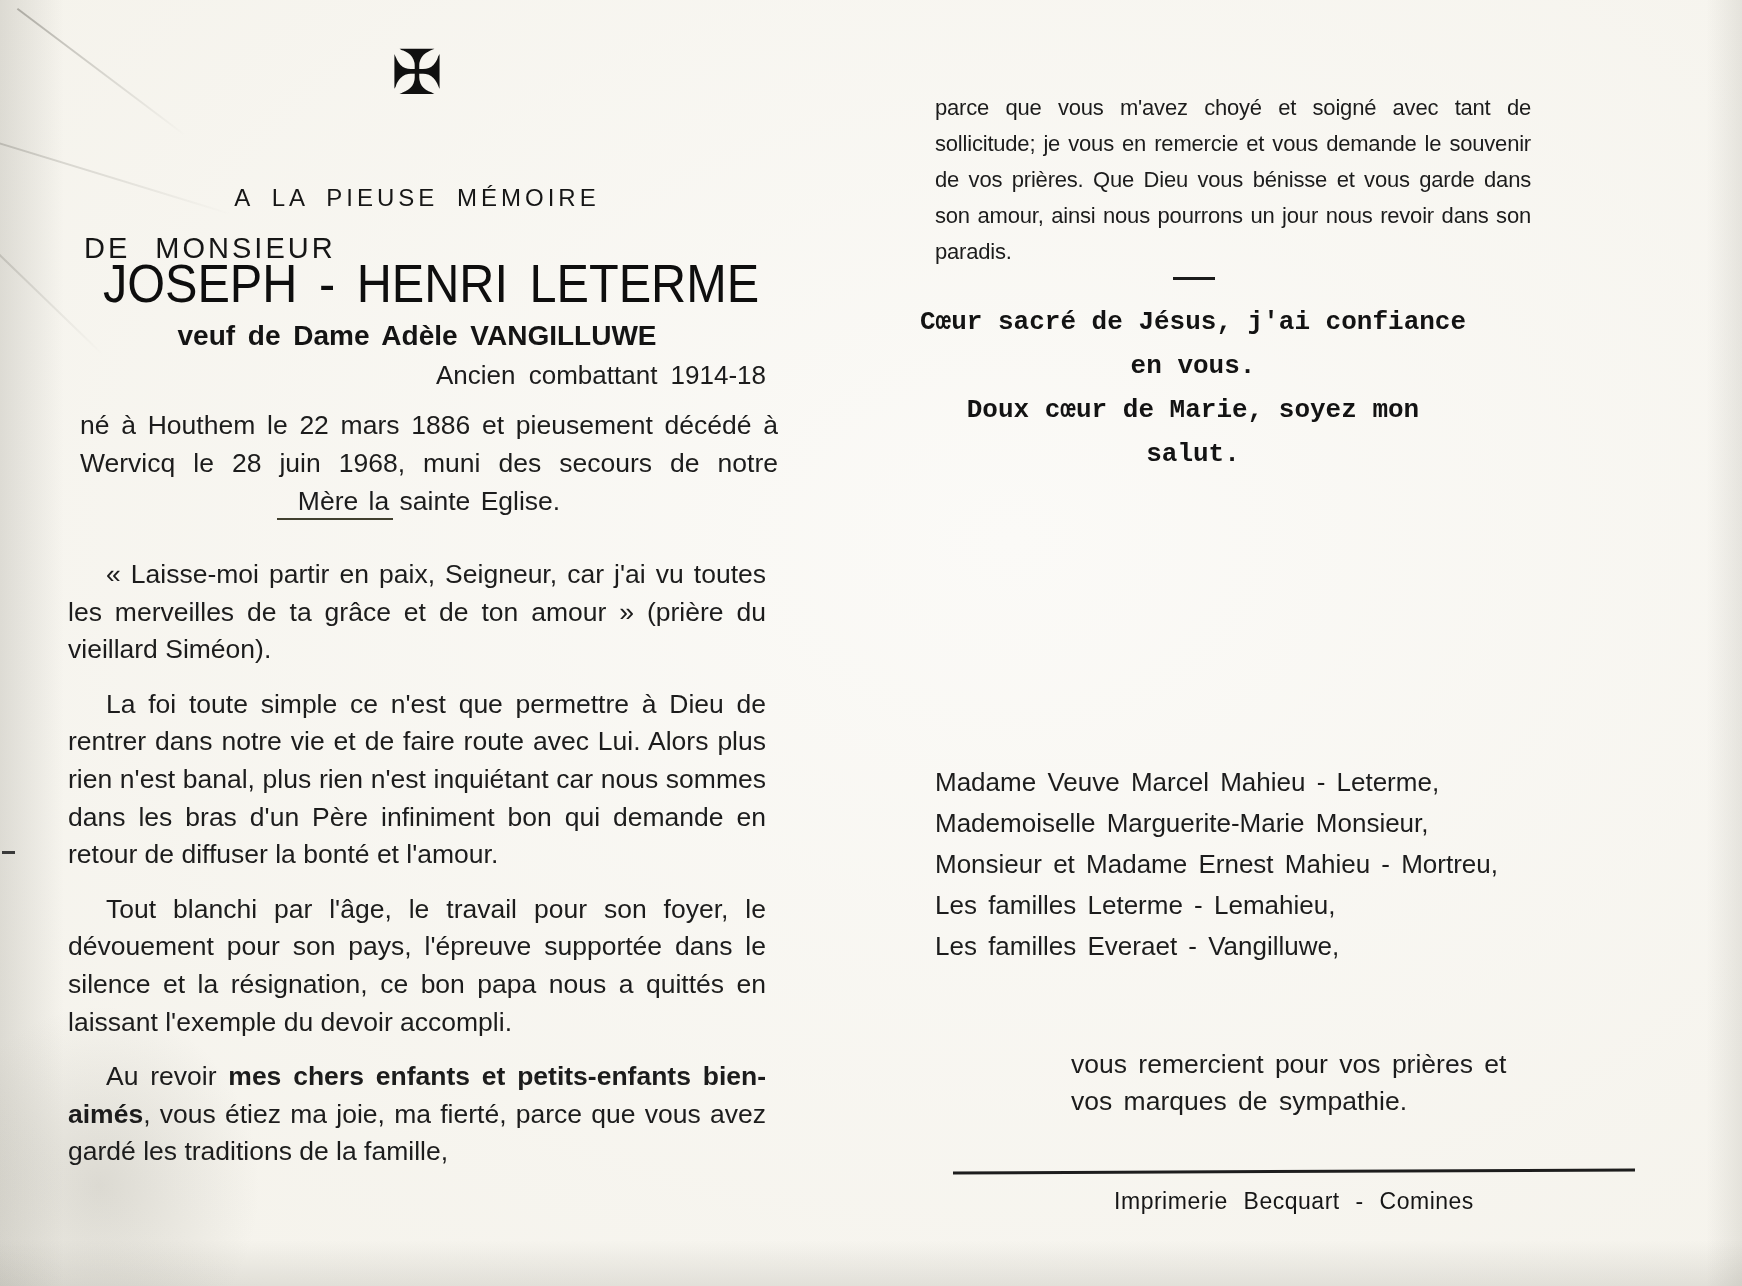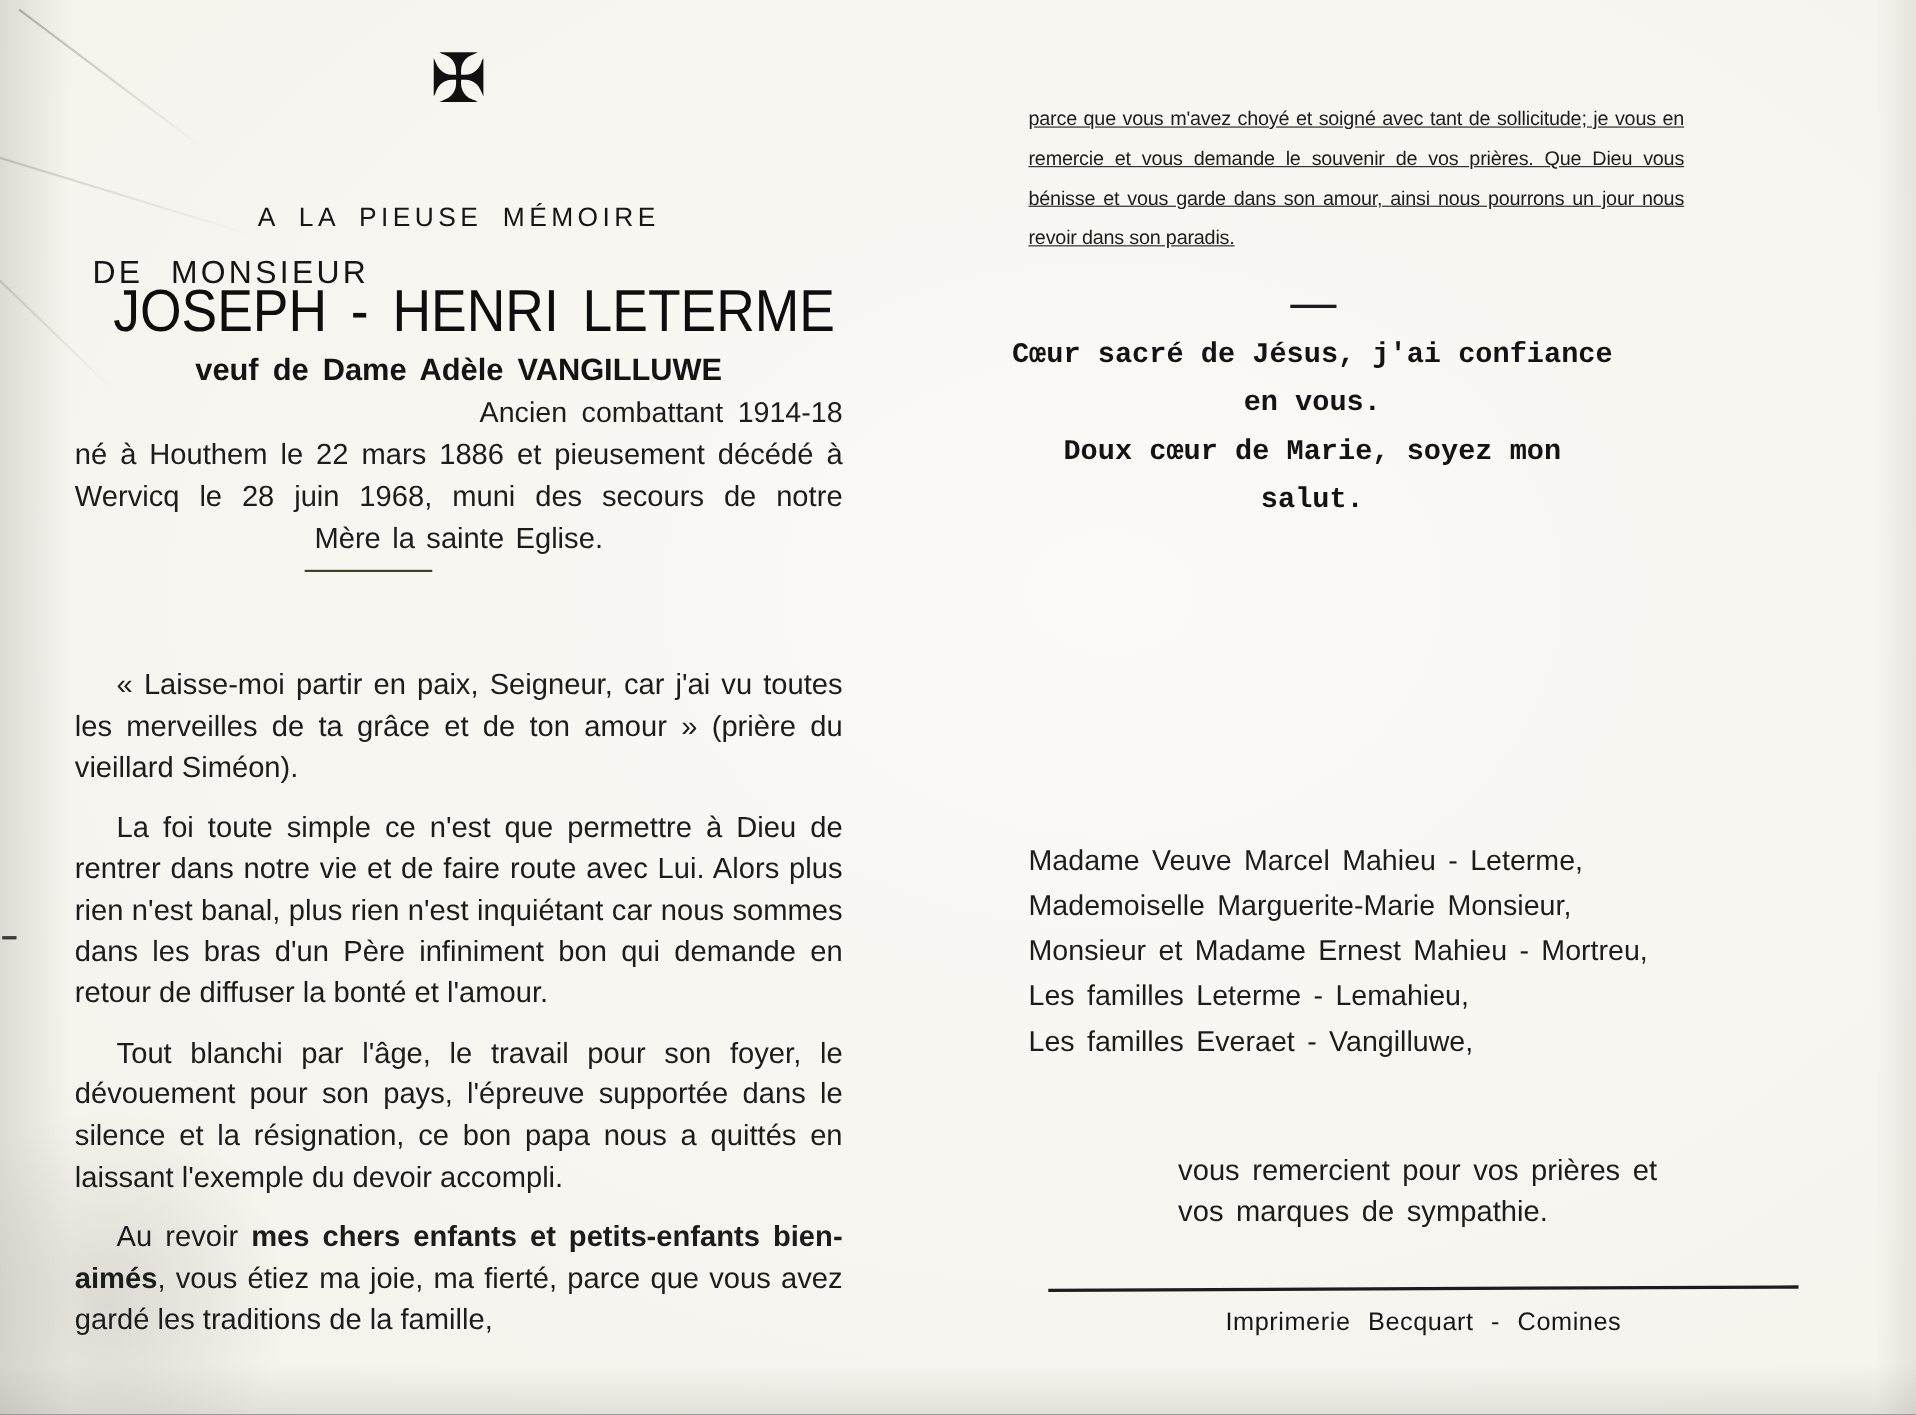--- a/index.html
+++ b/index.html
@@ -39,32 +39,32 @@
               font-size:24px; letter-spacing:4px; word-spacing:8px; color:#161616; }
   .mem2     { top:232px; left:16px; width:100%; text-align:left;
               font-size:29px; letter-spacing:3px; word-spacing:14px; color:#161616; }
   .name     { top:256px; left:0; width:100%; text-align:center; white-space:nowrap;
               font-size:54px; line-height:54px; word-spacing:9px; color:#0e0e0e;
               transform:scaleX(.9); }
   .widower  { top:320px; left:0; width:100%; text-align:center;
               font-size:28px; font-weight:bold; word-spacing:5px; color:#141414; }
   .veteran  { top:360px; left:0; width:100%; text-align:right;
               font-size:26px; word-spacing:6px; }
-  .dates    { top:394px; left:0; width:100%; margin:0;
+  .dates    { top:394px; left:0; width:100%; margin:12px;
               font-size:26.5px; line-height:38px;
               text-align:justify; text-align-last:center; word-spacing:3px; }
   .rule     { background:#41402f; }
   .rule-left   { top:518px; left:209px; width:116px; height:2px; }
   .body-flow   { top:556px; left:0; width:698px;
-                 font-size:26.5px; line-height:37.6px; text-align:justify;margin-top:48px; }
+                 font-size:26.5px; line-height:37.6px; text-align:justify; }
   .body-flow p { margin:0 0 17px; text-indent:38px; }
   .body-flow b { font-weight:bold; }
   
   .cont     { top:90px; left:2px; width:596px; margin:0;
-              font-size:18px; line-height:36px; text-align:justify; letter-spacing:-0.2px;text-decoration:underline; }
+              font-size:22px; line-height:36px; text-align:justify; letter-spacing:-0.2px; }
   .rule-mid    { top:277px; left:240px; width:42px; height:3px; background:#1b1b1b; }
   .prayer   { top:300px; left:-20px; width:560px; text-align:center;
               font-family:Liberation Mono, monospace; font-weight:bold;
               font-size:26px; line-height:44px; color:#131313; }
   .family   { top:762px; left:2px; width:620px;
               font-size:26px; line-height:41px; word-spacing:4px; }
   .thanks   { top:1046px; left:138px; width:520px;
               font-size:26.5px; line-height:37px; word-spacing:4px; }
   .rule-bottom { top:1170px; left:20px; width:682px; height:2.5px;
                  background:#1d1d1d; transform:rotate(-0.25deg); }

